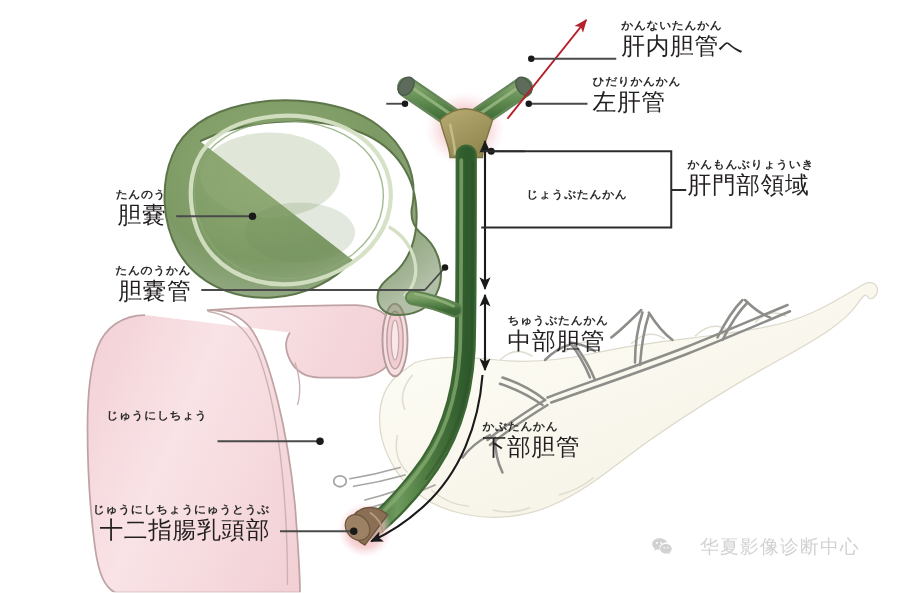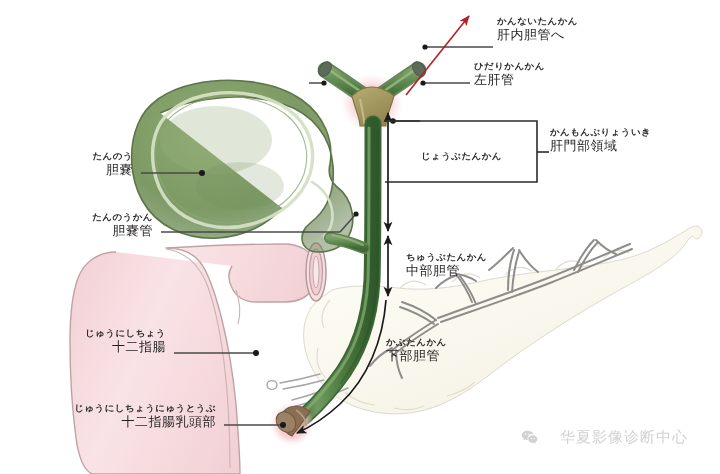--- a/index.html
+++ b/index.html
@@ -12,21 +12,21 @@
   #art{position:absolute;left:0;top:0;width:720px;height:474px;}
 
   
   .lbl{position:absolute;white-space:nowrap;color:#231f20;line-height:1;font-family:Liberation Serif, serif;}
   .furi{
     font-size:9.5px;letter-spacing:.4px;color:#2b2b2b;
     display:block;margin-bottom:1px;font-weight:700;
     transform:scaleY(.92);transform-origin:left bottom;
   }
   .main{
-    font-size:13px;font-weight:400;color:#231f20;letter-spacing:.5px;
+    font-size:19px;font-weight:400;color:#231f20;letter-spacing:.5px;
     display:block;
   }
   .lbl.r .furi,.lbl.r .main{text-align:right;}
   .lbl.r .furi{transform-origin:right bottom;}
 
   .wm{
     position:absolute;display:flex;align-items:center;gap:21px;
     color:#d2d2d2;font-size:15px;letter-spacing:1px;white-space:nowrap;
   }
   .wm .wmicon{display:block;width:19px;height:19px;}
@@ -307,21 +307,20 @@
     <span class="main">中部胆管</span>
   </div>
 
   <div class="lbl" style="left:386px;top:338px;">
     <span class="furi">かぶたんかん</span>
     <span class="main">下部胆管</span>
   </div>
 
   <div class="lbl r" style="left:166px;top:329px;transform:translateX(-100%)">
     <span class="furi">じゅうにしちょう</span>
-    <span class="main">十二指腸</span>
   </div>
 
   <div class="lbl r" style="left:216px;top:404px;transform:translateX(-100%)">
     <span class="furi">じゅうにしちょうにゅうとうぶ</span>
     <span class="main">十二指腸乳頭部</span>
   </div>
 
   <div class="wm" style="left:520px;top:428px;">
     <svg class="wmicon" viewBox="0 0 24 24">
       <path d="M9.2,3.4C5.3,3.4,2.2,6,2.2,9.2c0,1.8,1,3.4,2.6,4.5l-0.7,2.1l2.4-1.2c0.8,0.2,1.7,0.4,2.7,0.4

